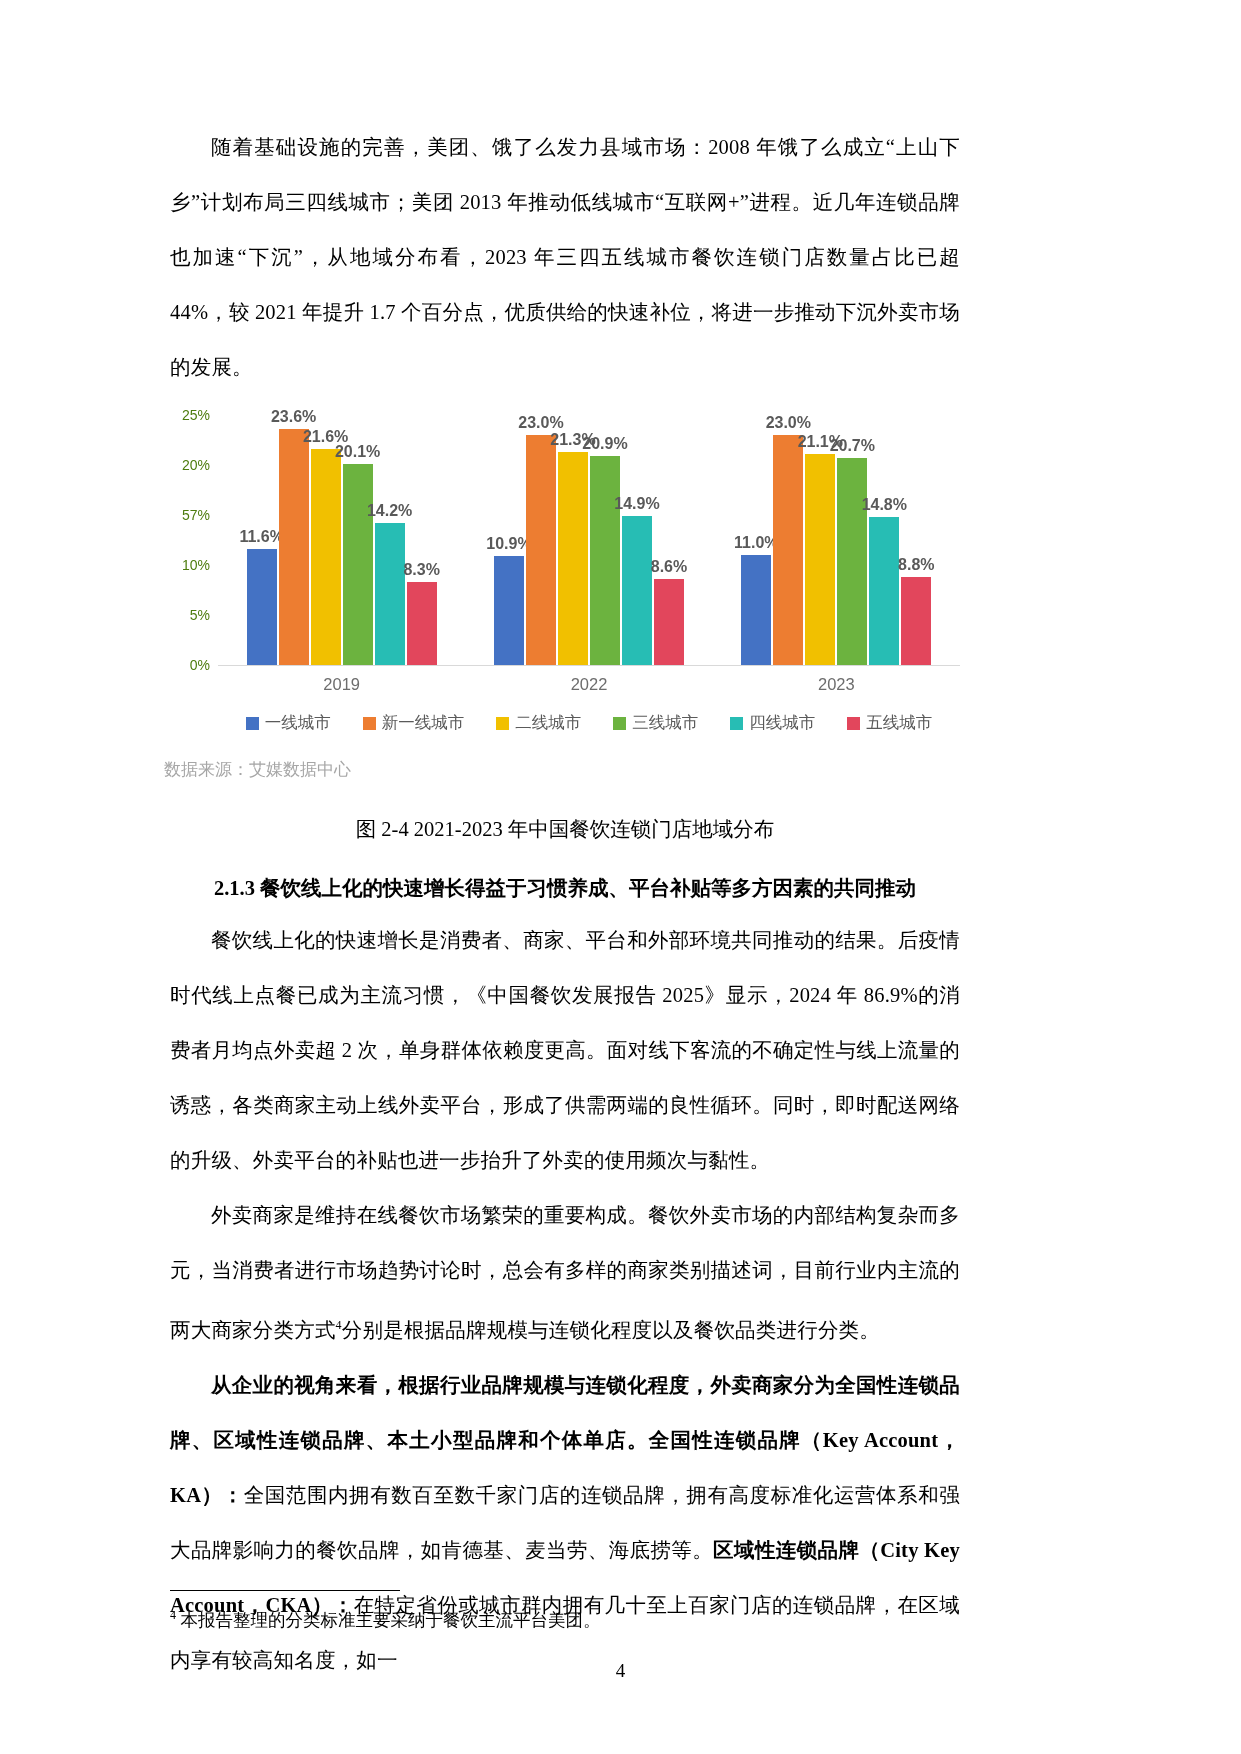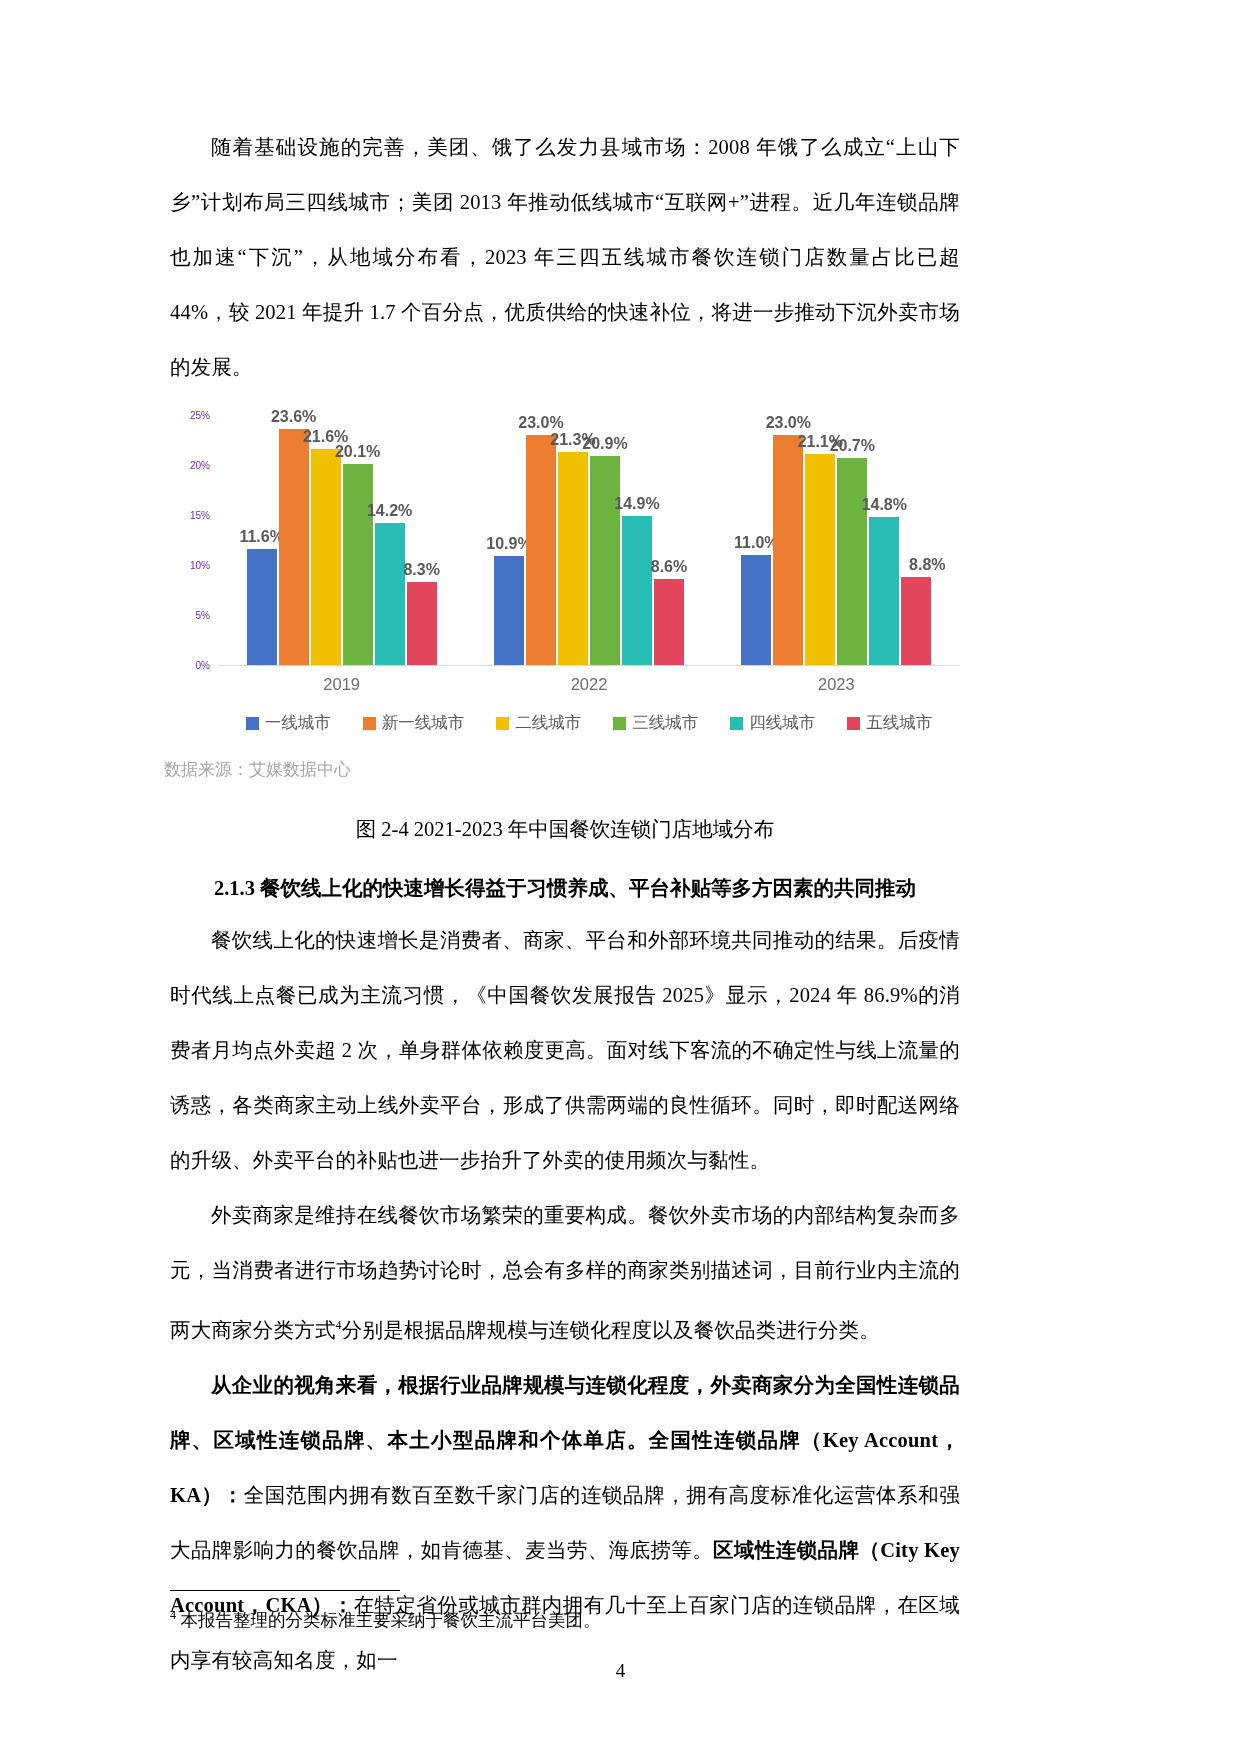--- a/index.html
+++ b/index.html
@@ -26,21 +26,21 @@
   p.indent { text-indent:41px; }
   .bold { font-weight:bold; }
 
   
   .chart-block { margin-top:12px; position:relative; height:345px; }
   .chart-area { position:relative; width:790px; height:270px; }
   .axis-labels { position:absolute; left:0; top:8px; width:46px; height:250px; }
   .axis-tick {
     position:absolute; right:6px;
     font-family:"Liberation Sans","DejaVu Sans",sans-serif;
-    font-size:10px; color:#6d28d9;
+    font-size:14px; color:#4d7c0f;
     transform:translateY(-50%);
     white-space:nowrap;
   }
   .baseline {
     position:absolute; left:48px; top:258px; width:742px; height:1px;
     background:#d9d9d9;
   }
   .groups {
     position:absolute; left:48px; top:8px; width:742px; height:250px;
     display:flex; align-items:flex-end;
@@ -112,21 +112,21 @@
   <div class="content">
 
     <p class="body-text indent">随着基础设施的完善，美团、饿了么发力县域市场：2008 年饿了么成立“上山下乡”计划布局三四线城市；美团 2013 年推动低线城市“互联网+”进程。近几年连锁品牌也加速“下沉”，从地域分布看，2023 年三四五线城市餐饮连锁门店数量占比已超 44%，较 2021 年提升 1.7 个百分点，优质供给的快速补位，将进一步推动下沉外卖市场的发展。</p>
 
     <div class="chart-block">
       <div class="chart-area">
         <div class="axis-labels">
             <div class="axis-tick" style="top: 250px;">0%</div>
             <div class="axis-tick" style="top: 200px;">5%</div>
             <div class="axis-tick" style="top: 150px;">10%</div>
-            <div class="axis-tick" style="top: 100px;">15%</div>
+            <div class="axis-tick" style="top: 100px;">57%</div>
             <div class="axis-tick" style="top: 50px;">20%</div>
             <div class="axis-tick" style="top: 0px;">25%</div>
           </div>
         <div class="baseline"></div>
         <div class="groups">
             <div class="group">
               <div class="bar-wrap">
                 <span class="bar-label" style="bottom: 119px;">11.6%</span>
                 <div class="bar" style="height: 116px; background: rgb(68, 114, 196);"></div>
               </div>
@@ -192,21 +192,21 @@
               </div>
               <div class="bar-wrap">
                 <span class="bar-label" style="bottom: 210px;">20.7%</span>
                 <div class="bar" style="height: 207px; background: rgb(108, 179, 63);"></div>
               </div>
               <div class="bar-wrap">
                 <span class="bar-label" style="bottom: 151px;">14.8%</span>
                 <div class="bar" style="height: 148px; background: rgb(39, 189, 180);"></div>
               </div>
               <div class="bar-wrap">
-                <span class="bar-label" style="bottom: 91px; margin-left: 11px;">8.8%</span>
+                <span class="bar-label" style="bottom: 91px;">8.8%</span>
                 <div class="bar" style="height: 88px; background: rgb(226, 70, 92);"></div>
               </div>
             </div>
           </div>
         <div class="year-row">
             <div class="year-cell">2019</div>
             <div class="year-cell">2022</div>
             <div class="year-cell">2023</div>
           </div>
         <div class="legend">

